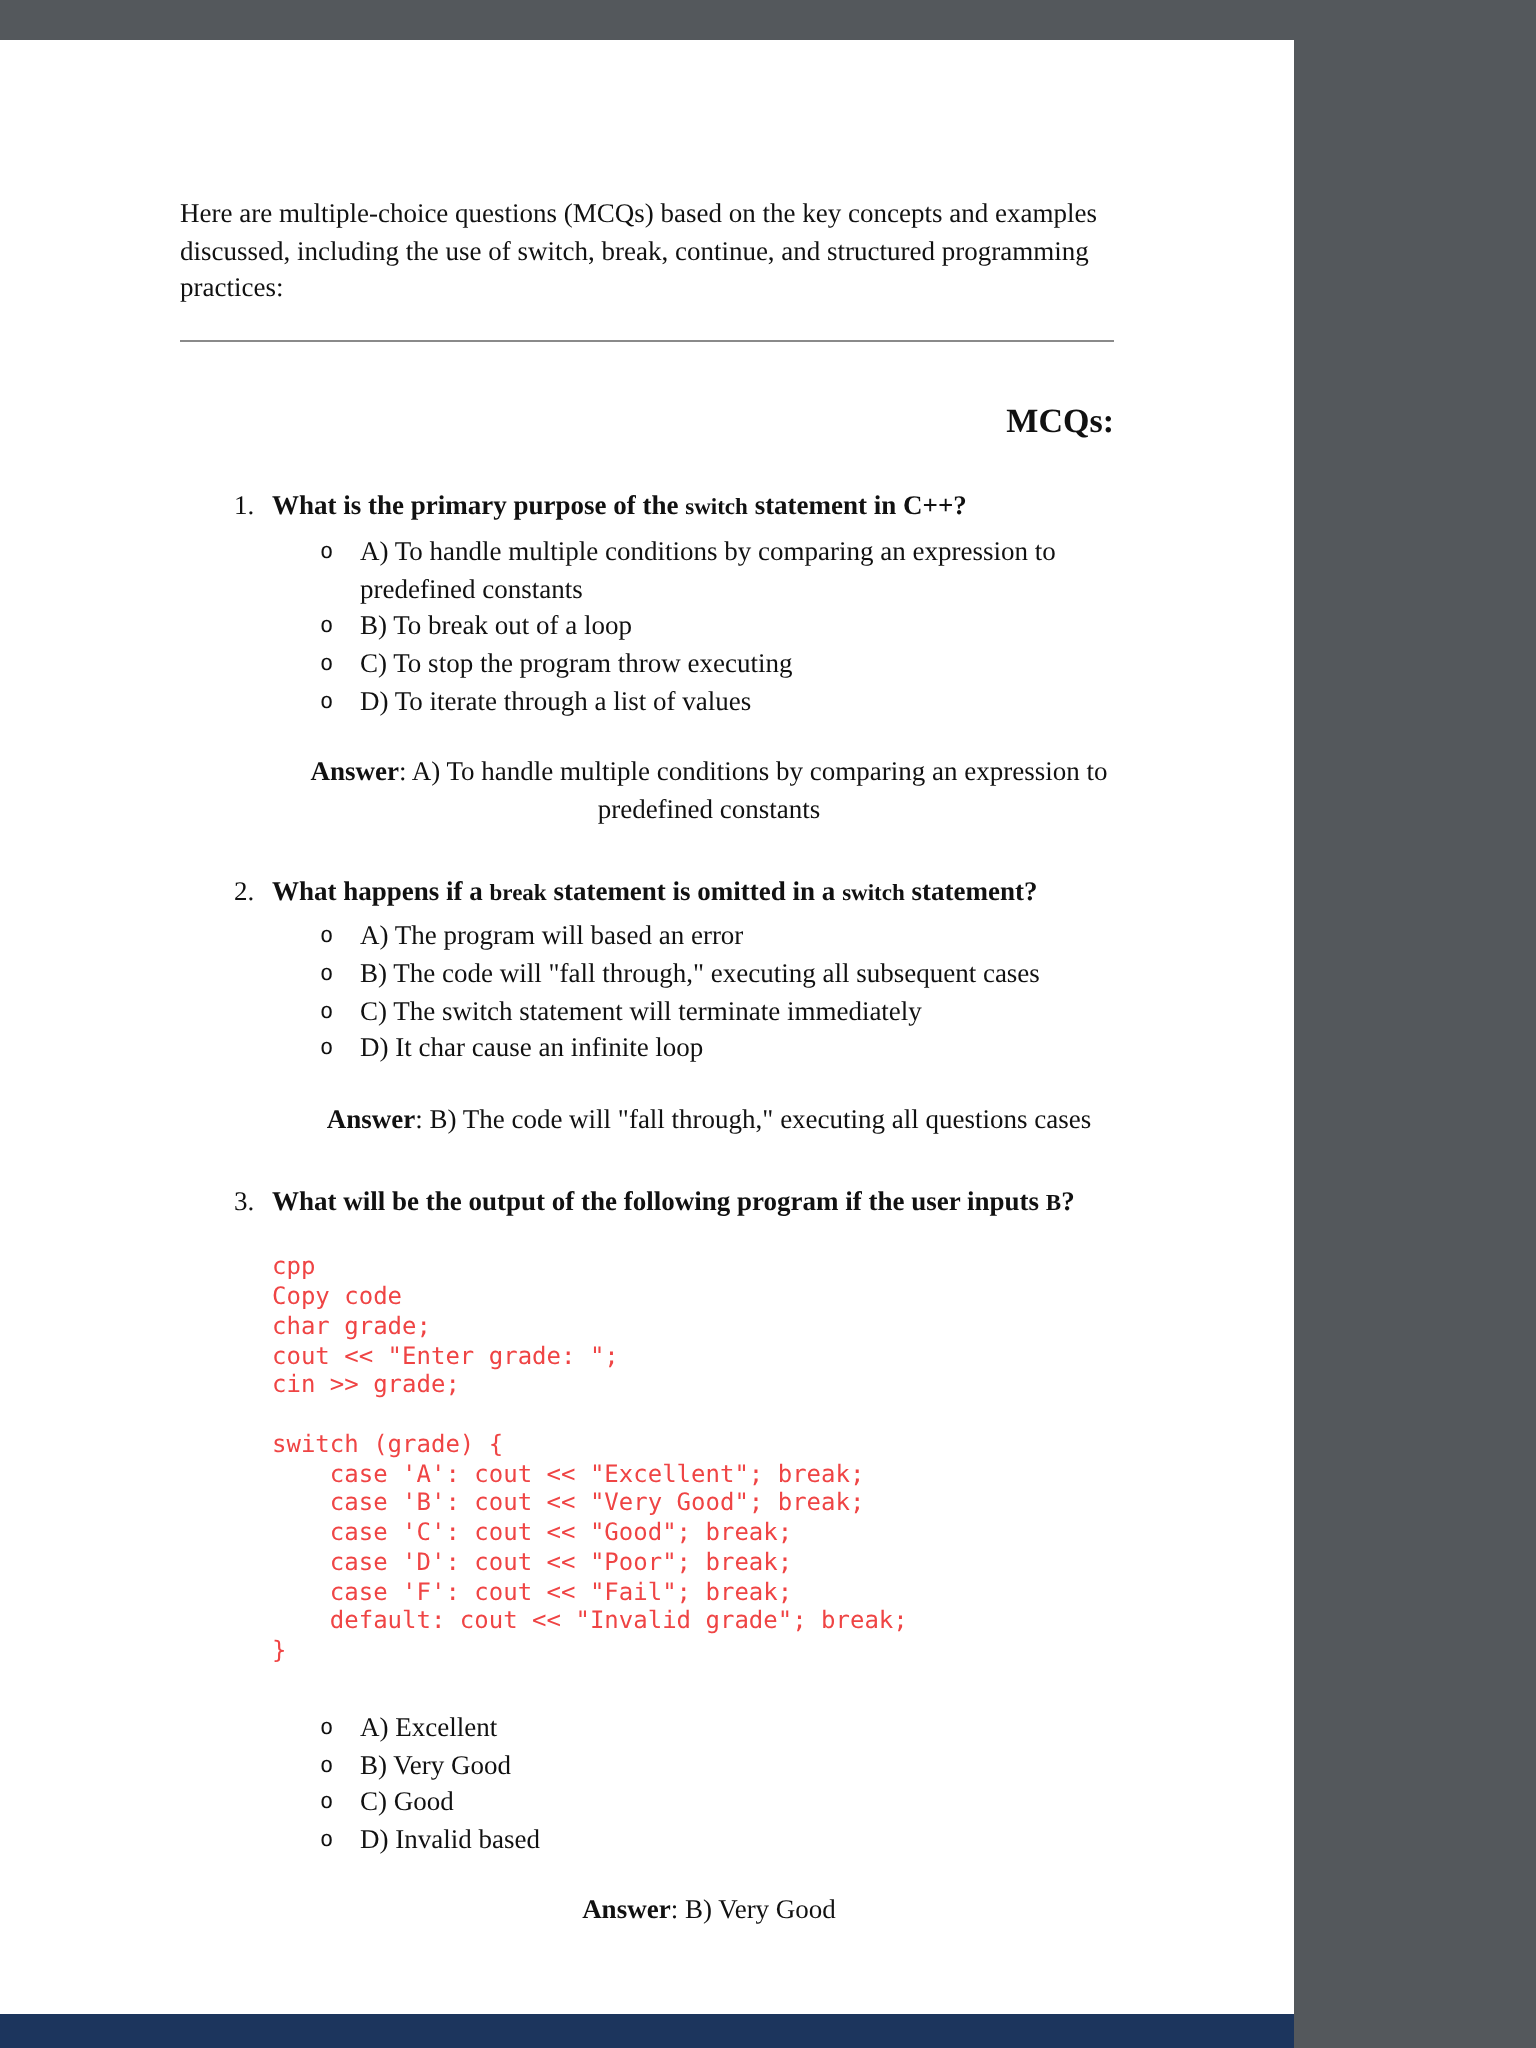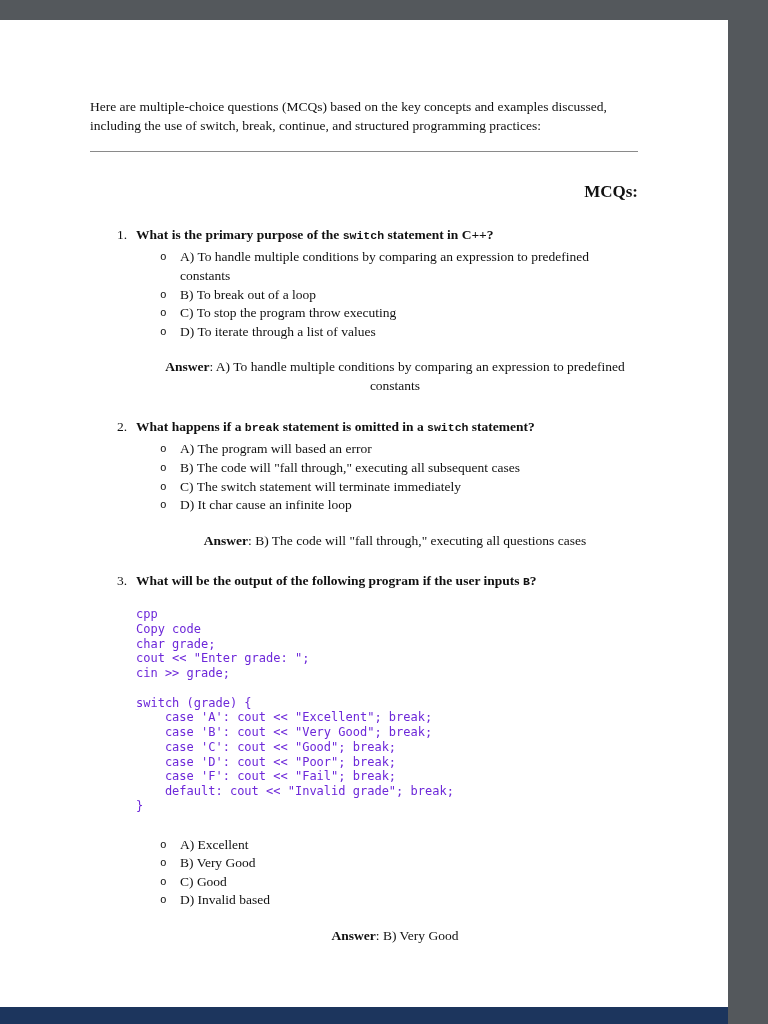--- a/index.html
+++ b/index.html
@@ -2,21 +2,21 @@
 <html><head>
 <meta charset="utf-8">
 <style>
   * { margin: 0; padding: 0; box-sizing: border-box; }
   html, body { width: 768px; }
   body {
     font-family: "Liberation Serif", serif;
     background: #54585c;
   }
   .viewer {
-    width: 728px;
+    width: 647px;
     height: 1024px;
     display: flex;
     flex-direction: column;
     overflow: hidden;
   }
   .top-bar { height: 20px; background: #54585c; flex: 0 0 auto; }
   .bottom-bar { height: 17px; background: #1c355d; flex: 0 0 auto; }
   .page {
     flex: 1 1 auto;
     background: #ffffff;
@@ -44,21 +44,21 @@
     margin-left: 27px;
   }
   .q-num {
     flex: 0 0 19px;
   }
   .q-text {
     flex: 1 1 auto;
     font-weight: bold;
   }
   .code-inline {
-    font-family: Liberation Mono, monospace;
+    font-family: Liberation Serif, serif;
     font-weight: bold;
     font-size: 11.5px;
     margin-top: 26px;
   }
   .options { margin-top: 4px; }
   .option {
     display: flex;
     margin-left: 70px;
   }
   .bullet {
@@ -74,21 +74,21 @@
     text-align: center;
   }
   .answer b { font-weight: bold; }
   .code-block {
     margin-top: 16px;
     margin-left: 46px;
     font-family: "DejaVu Sans Mono", "Liberation Mono", monospace;
     font-size: 12px;
     line-height: 1.23;
     white-space: pre;
-    color: #6d28d9;
+    color: #ef4444;
   }
   .options.after-code { margin-top: 22px; }
 </style>
 </head>
 <body>
 
 <div class="viewer">
   <div class="top-bar"></div>
 
   <div class="page">

